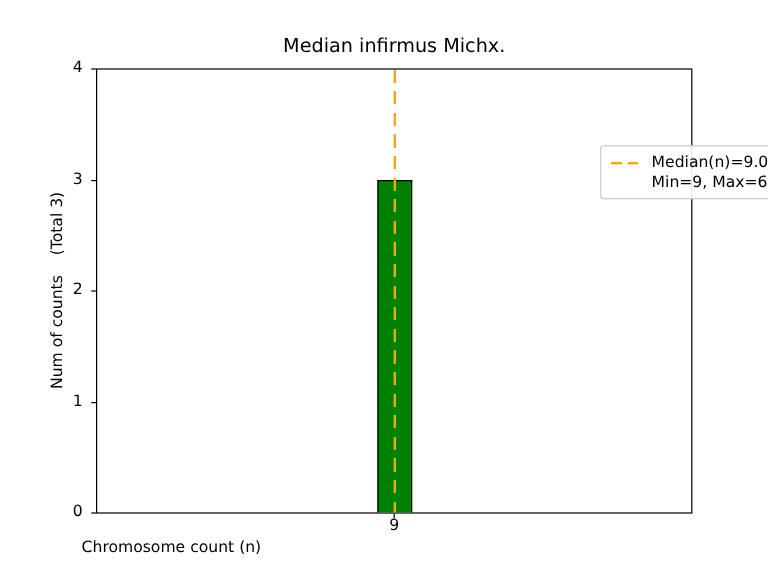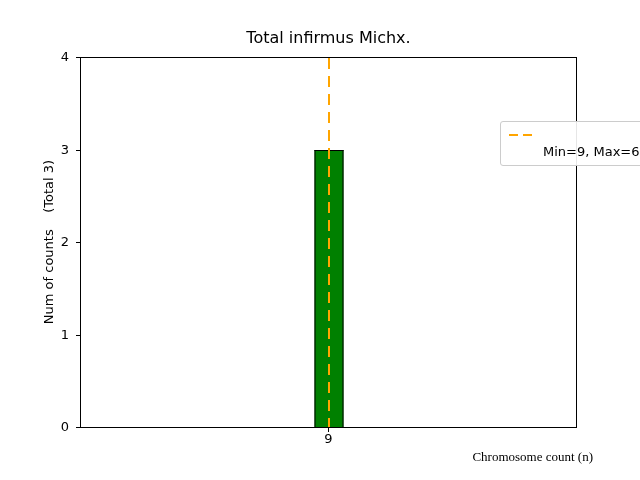--- a/index.html
+++ b/index.html
@@ -50,43 +50,44 @@
     position: absolute; left: 46px; width: 23px; height: 15px; line-height: 15px;
     text-align: right; font-size: 13px;
   }
   .xtick-mark { position: absolute; left: 328px; top: 428px; width: 1px; height: 4px; background: #000; }
   .xtick-label {
     position: absolute; left: 80px; top: 431px; width: 497px; height: 15px; line-height: 15px;
     text-align: center; font-size: 13px;
   }
 
   .xlabel {
-    position: absolute; left: 96px; top: 449px; width: 497px;
-    text-align: right; font-size: 13px; line-height: 15px; font-family: Liberation Serif, serif;
+    position: absolute; left: 68px; top: 449px; width: 497px;
+    text-align: left; font-size: 13px; line-height: 15px;
   }
   .ylabel {
     position: absolute; left: 48px; top: 242px;
     transform: translate(-50%, -50%) rotate(-90deg);
     font-size: 13px; line-height: 15px; white-space: pre;
   }
 </style>
 </head>
 <body>
 
 <div class="figure">
 
-  <div class="chart-title">Total infirmus Michx.</div>
+  <div class="chart-title">Median infirmus Michx.</div>
 
   <div class="plot-area">
     <div class="bar" style="height: 277px; background: rgb(0, 128, 0); border-color: rgb(0, 0, 0);"></div>
     <div class="median-line" style="background: repeating-linear-gradient(rgb(255, 165, 0) 0px, rgb(255, 165, 0) 11px, transparent 11px, transparent 18px);"></div>
 
     <div class="legend">
       <div class="legend-row">
         <span class="legend-handle dashed" style="background: repeating-linear-gradient(90deg, rgb(255, 165, 0) 0px, rgb(255, 165, 0) 9px, transparent 9px, transparent 14px);"></span>
+        <span class="legend-label">Median(n)=9.0</span>
       </div>
       <div class="legend-row">
         <span class="legend-handle none"></span>
         <span class="legend-label">Min=9, Max=6</span>
       </div>
     </div>
   </div>
 
   <div class="ytick-mark" style="top:57px"></div>
   <div class="ytick-mark" style="top:150px"></div>

